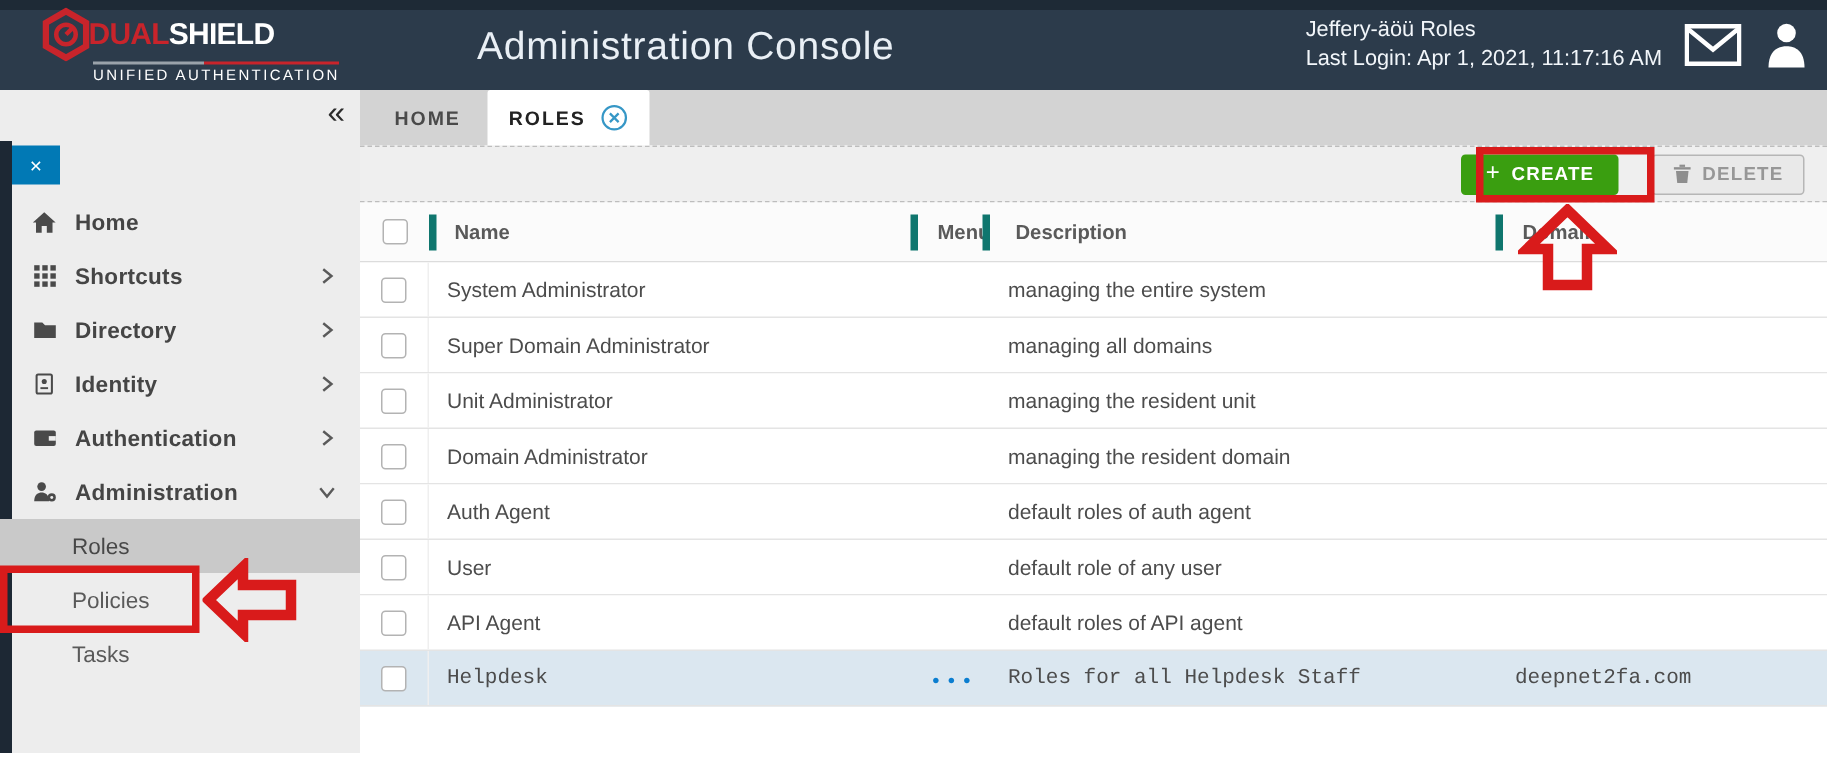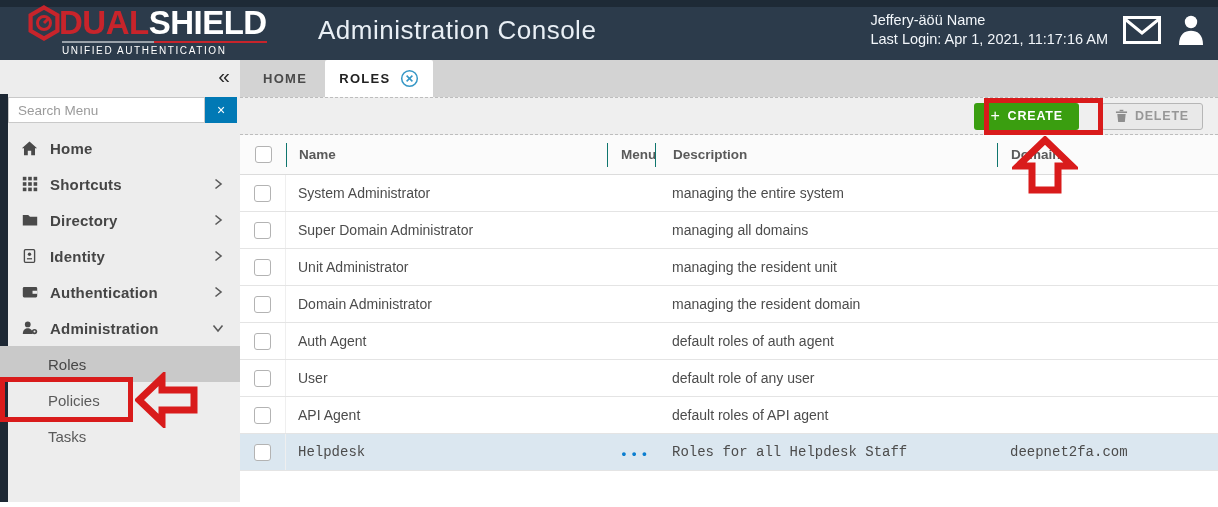--- a/index.html
+++ b/index.html
@@ -7,21 +7,21 @@
   body {
     font-family: "Liberation Sans", sans-serif;
     background:#fff; position:relative; overflow:hidden;
   }
   
   .header{position:absolute;left:0;top:0;width:1218px;height:60px;
     background:linear-gradient(180deg,#1e2a36 0,#1e2a36 7px,#2c3b4b 7px);}
   .logo{position:absolute;left:26px;top:5px;}
   .logo-row{display:flex;align-items:center;}
   .logo-hex{margin-right:-3px;}
-  .logo-text{font-size:33px;font-weight:bold;letter-spacing:-0.5px;line-height:30px;}
+  .logo-text{font-size:20px;font-weight:bold;letter-spacing:-0.5px;line-height:30px;}
   .logo-red{color:#c8242b;}
   .logo-white{color:#fff;}
   .logo-line{height:2px;margin-left:36px;background:linear-gradient(90deg,#9aa2aa 0,#9aa2aa 45%,#c8242b 45%);}
   .tagline{margin-left:36px;color:#fff;font-size:10px;font-weight:normal;letter-spacing:1.6px;margin-top:2px;}
   .page-title{position:absolute;left:318px;top:0;height:60px;line-height:60px;
     color:#e9eff5;font-size:26px;letter-spacing:0.5px;}
   .userblock{position:absolute;right:12px;top:0;height:60px;display:flex;align-items:center;gap:15px;}
   .usertext{color:#f2f6fa;font-size:14.5px;line-height:19px;text-align:left;}
   
   .sidebar{position:absolute;left:0;top:60px;width:240px;height:442px;background:#ededed;}
@@ -52,21 +52,21 @@
   .btn{height:27px;display:flex;align-items:center;border-radius:3px;font-family:"Liberation Sans",sans-serif;
     font-size:12.5px;font-weight:bold;letter-spacing:0.8px;cursor:pointer;}
   .btn-create{background:#3a9e10;border:none;color:#fff;padding:0 16px;gap:7px;}
   .btn-create .plus{font-size:16px;font-weight:normal;}
   .btn-delete{background:#e9e9e9;border:1px solid #b6b6b6;color:#979797;padding:0 13px;gap:7px;}
   
   .tbl{width:978px;}
   .trow,.thead{display:grid;grid-template-columns:46px 321px 48px 342px 1fr;align-items:center;}
   .thead{height:40px;background:#fbfbfb;border-bottom:1px solid #dcdcdc;
     font-size:13.5px;font-weight:600;color:#5a5a5a;}
-  .thead .vsep{border-left:1px solid #0f766e;height:24px;display:flex;align-items:center;}
+  .thead .vsep{border-left:5px solid #0f766e;height:24px;display:flex;align-items:center;}
   .trow{height:37px;border-bottom:1px solid #e4e4e4;font-size:14px;color:#4c4c4c;background:#fff;}
   .trow.highlighted{background:#dbe7f0;font-family:Liberation Mono, monospace;}
   .cell{height:100%;display:flex;align-items:center;}
   .c-cb{justify-content:center;border-right:1px solid #efefef;}
   .thead .c-cb{border-right:none;}
   .c-name{padding-left:12px;}
   .c-menu{padding-left:13px;}
   .c-desc{padding-left:17px;}
   .c-domain{padding-left:13px;}
   .cb{width:17px;height:17px;border:1.5px solid #b3b3b3;border-radius:3px;background:#fff;cursor:pointer;}
@@ -93,40 +93,39 @@
       <div class="logo-text">
         <span class="logo-red">DUAL</span><span class="logo-white">SHIELD</span>
       </div>
     </div>
     <div class="logo-line"></div>
     <div class="tagline">UNIFIED AUTHENTICATION</div>
   </div>
   <div class="page-title">Administration Console</div>
   <div class="userblock">
     <div class="usertext">
-      <div>Jeffery-äöü Name</div>
+      <div>Jeffery-äöü Roles</div>
       <div>Last Login: Apr 1, 2021, 11:17:16 AM</div>
     </div>
     <svg width="38" height="28" viewBox="0 0 38 28" style="cursor:pointer">
       <rect x="1.5" y="1.5" width="35" height="25" fill="none" stroke="#fff" stroke-width="3"></rect>
       <path d="M2.5 3.5 L19 17 L35.5 3.5" fill="none" stroke="#fff" stroke-width="3"></path>
     </svg>
     <svg width="30" height="32" viewBox="0 0 30 32" style="cursor:pointer">
       <circle cx="15" cy="8" r="6.2" fill="#fff"></circle>
       <path d="M3 31 C3 20 9 16.8 15 16.8 C21 16.8 27 20 27 31 Z" fill="#fff"></path>
     </svg>
   </div>
 </div>
 
 <div class="sidebar">
   <div class="collapse-row">
     <span class="collapse-btn">«</span>
   </div>
   <div class="search-row">
-    <input class="search-input" placeholder="Search Menu" style="">
     <button class="search-clear">×</button>
   </div>
   <div class="nav">
     <div class="nav-item">
       <span class="icn">
         <svg width="19" height="19" viewBox="0 0 20 20" fill="#4a4a4a">
             <path d="M10 2.6 L18 9.8 H15.8 V17 H11.8 V12.3 H8.2 V17 H4.2 V9.8 H2 Z"></path>
           </svg>
       </span>
       <span class="lbl">Home</span>

